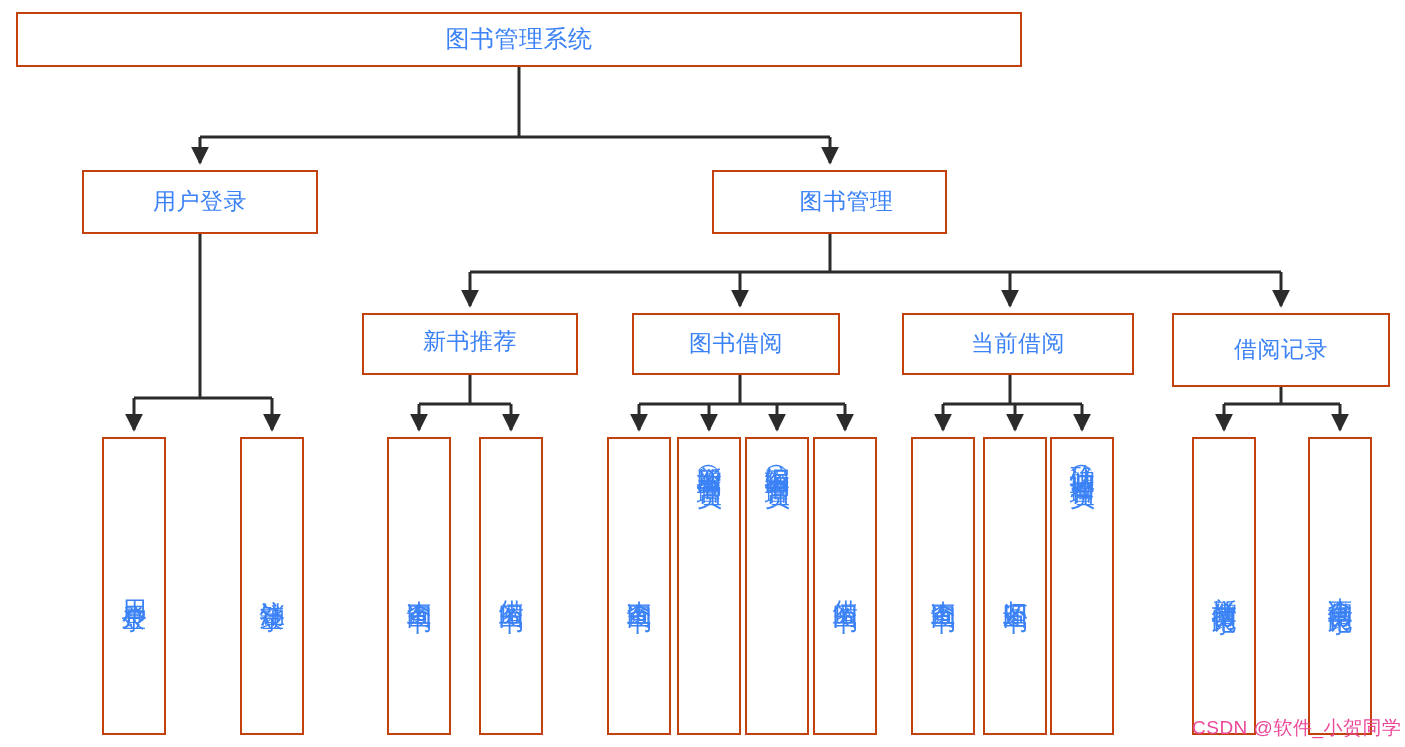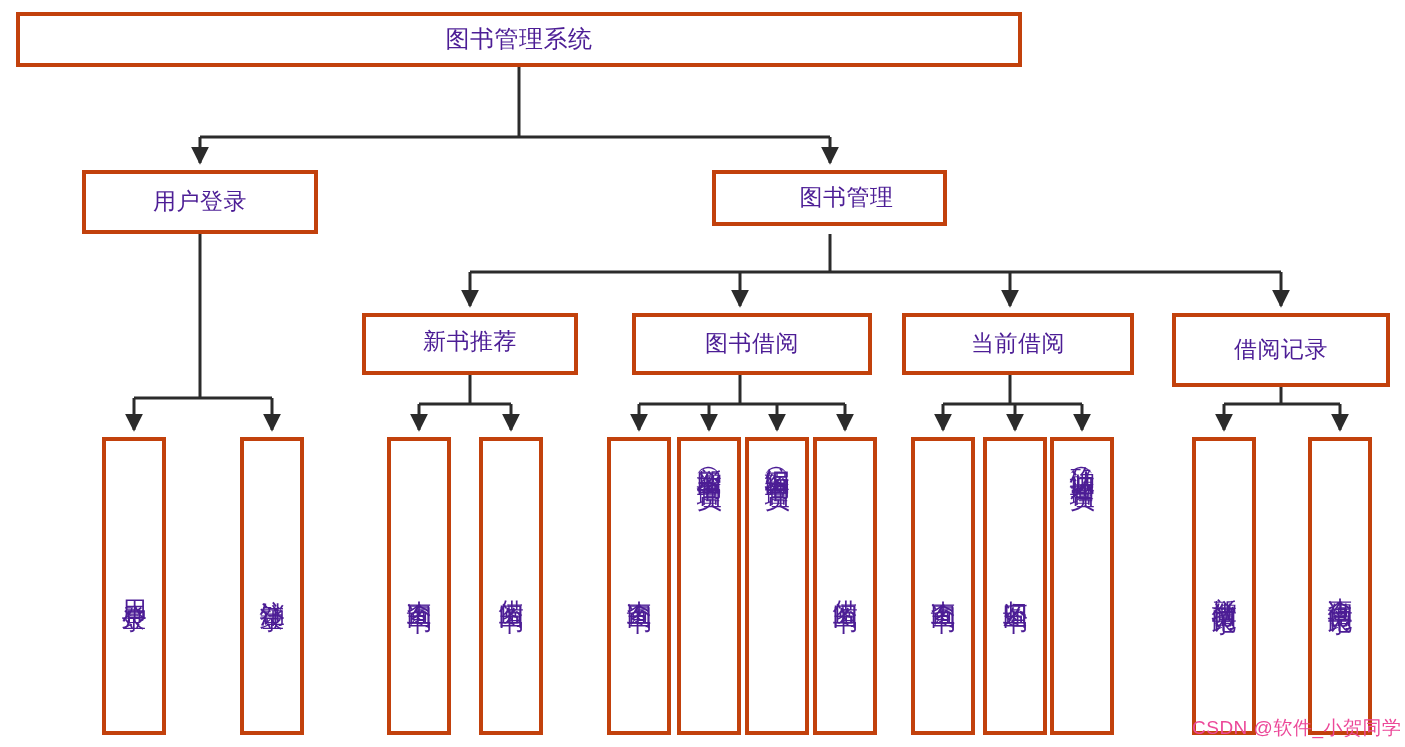--- a/index.html
+++ b/index.html
@@ -23,25 +23,25 @@
     left: 0;
     top: 0;
     width: 1405px;
     height: 747px;
     pointer-events: none;
   }
   .node {
     position: absolute;
     box-sizing: border-box;
     background: #ffffff;
-    border: 4px solid #c2410c;
+    border: 2px solid #c2410c;
     display: flex;
     align-items: center;
     justify-content: center;
-    color: #4c1d95;
+    color: #3b82f6;
     z-index: 2;
   }
   .node .lbl {
     display: block;
     text-align: center;
     line-height: 1.12;
     letter-spacing: 0.5px;
   }
   
   .node.h .lbl {
@@ -132,28 +132,28 @@
     </g>
   </svg>
 
   <div class="node h root" style="left: 16px; top: 12px; width: 1006px; height: 55px;">
     <span class="lbl">图书管理系统</span>
   </div>
 
   <div class="node h" style="left: 82px; top: 170px; width: 236px; height: 64px;">
     <span class="lbl">用户登录</span>
   </div>
-  <div class="node h" style="left: 712px; top: 170px; width: 235px; height: 56px; padding-left: 34px;">
+  <div class="node h" style="left: 712px; top: 170px; width: 235px; height: 64px; padding-left: 34px;">
     <span class="lbl">图书管理</span>
   </div>
 
   <div class="node h" style="left: 362px; top: 313px; width: 216px; height: 62px; font-family: Liberation Mono, monospace;">
     <span class="lbl">新书推荐</span>
   </div>
-  <div class="node h" style="left: 632px; top: 313px; width: 240px; height: 62px;">
+  <div class="node h" style="left: 632px; top: 313px; width: 208px; height: 62px;">
     <span class="lbl">图书借阅</span>
   </div>
   <div class="node h" style="left: 902px; top: 313px; width: 232px; height: 62px;">
     <span class="lbl">当前借阅</span>
   </div>
   <div class="node h" style="left: 1172px; top: 313px; width: 218px; height: 74px;">
     <span class="lbl">借阅记录</span>
   </div>
 
   <div class="node v mid" style="left: 102px; top: 437px; width: 64px; height: 298px;">

